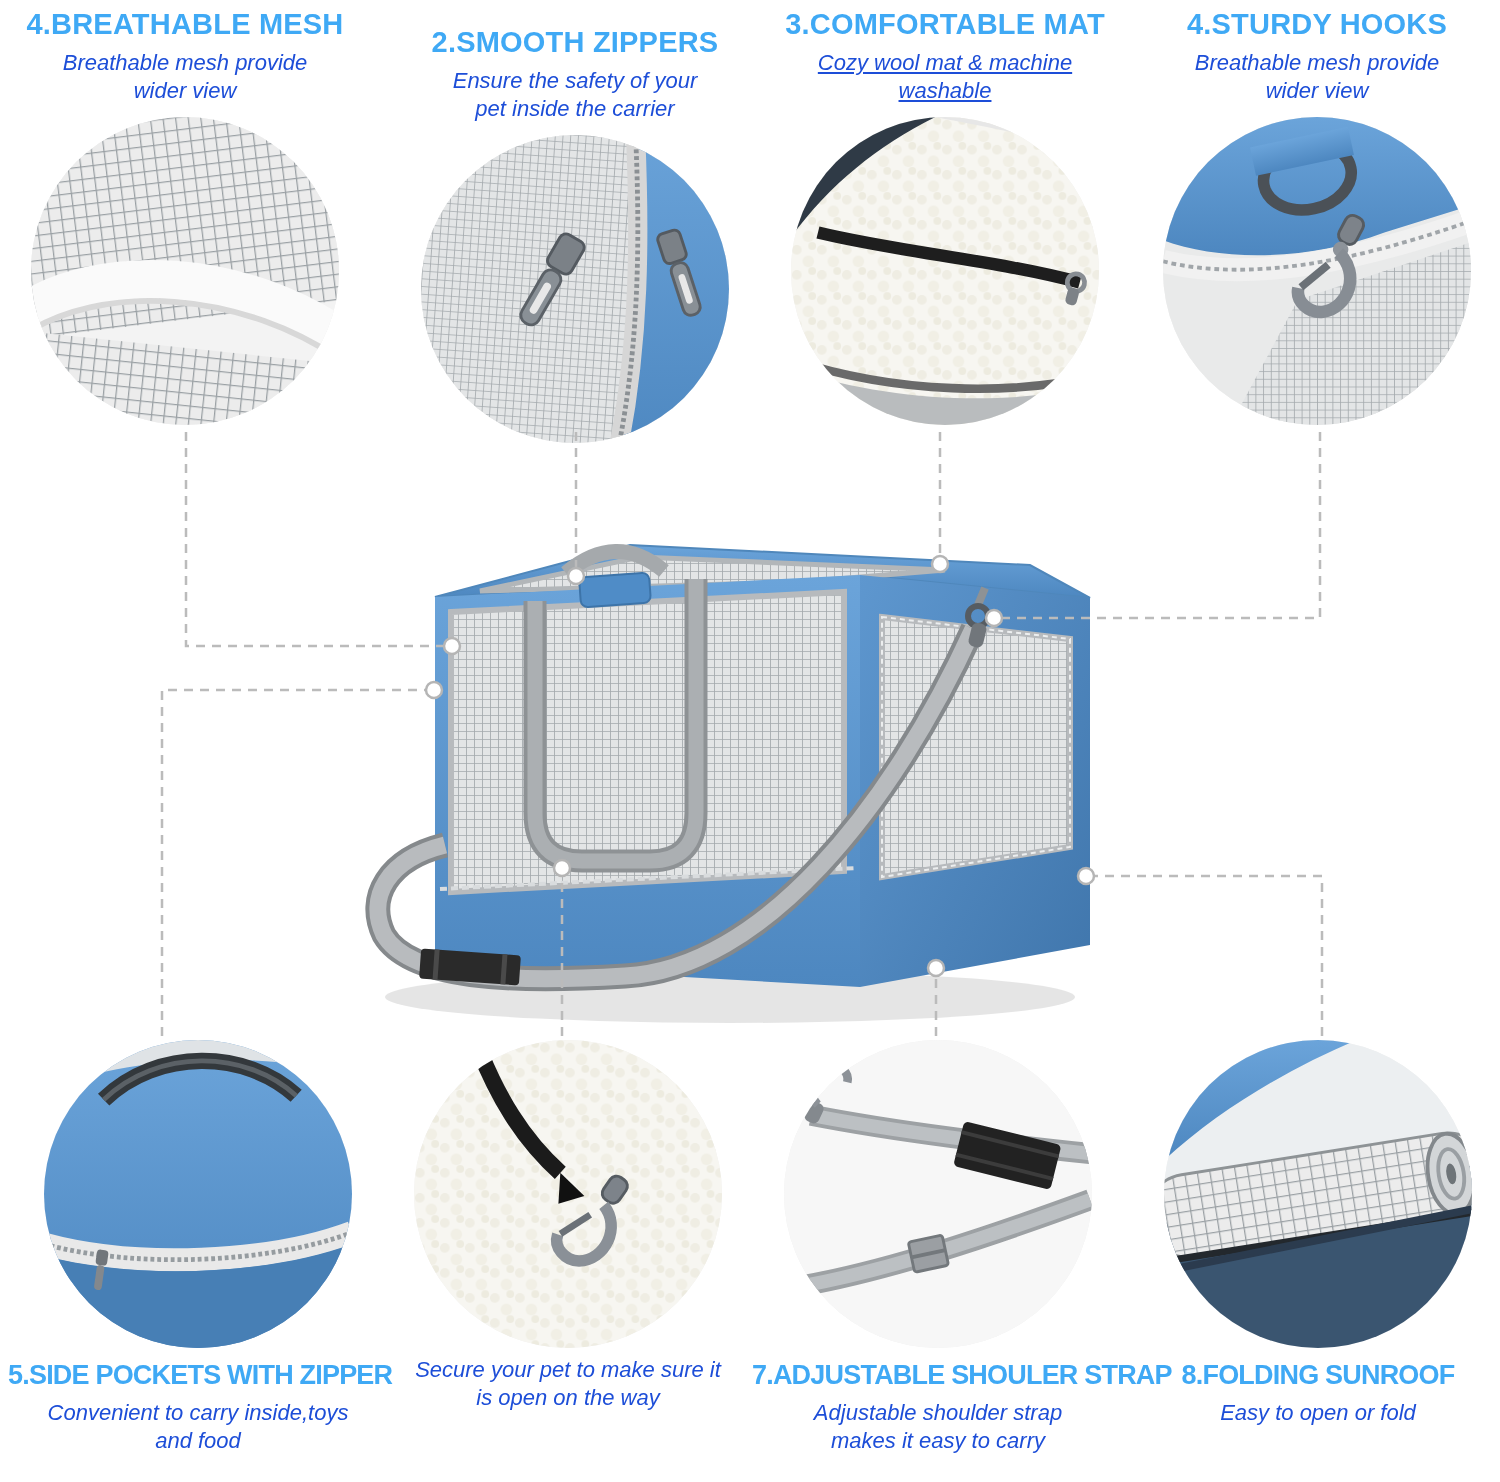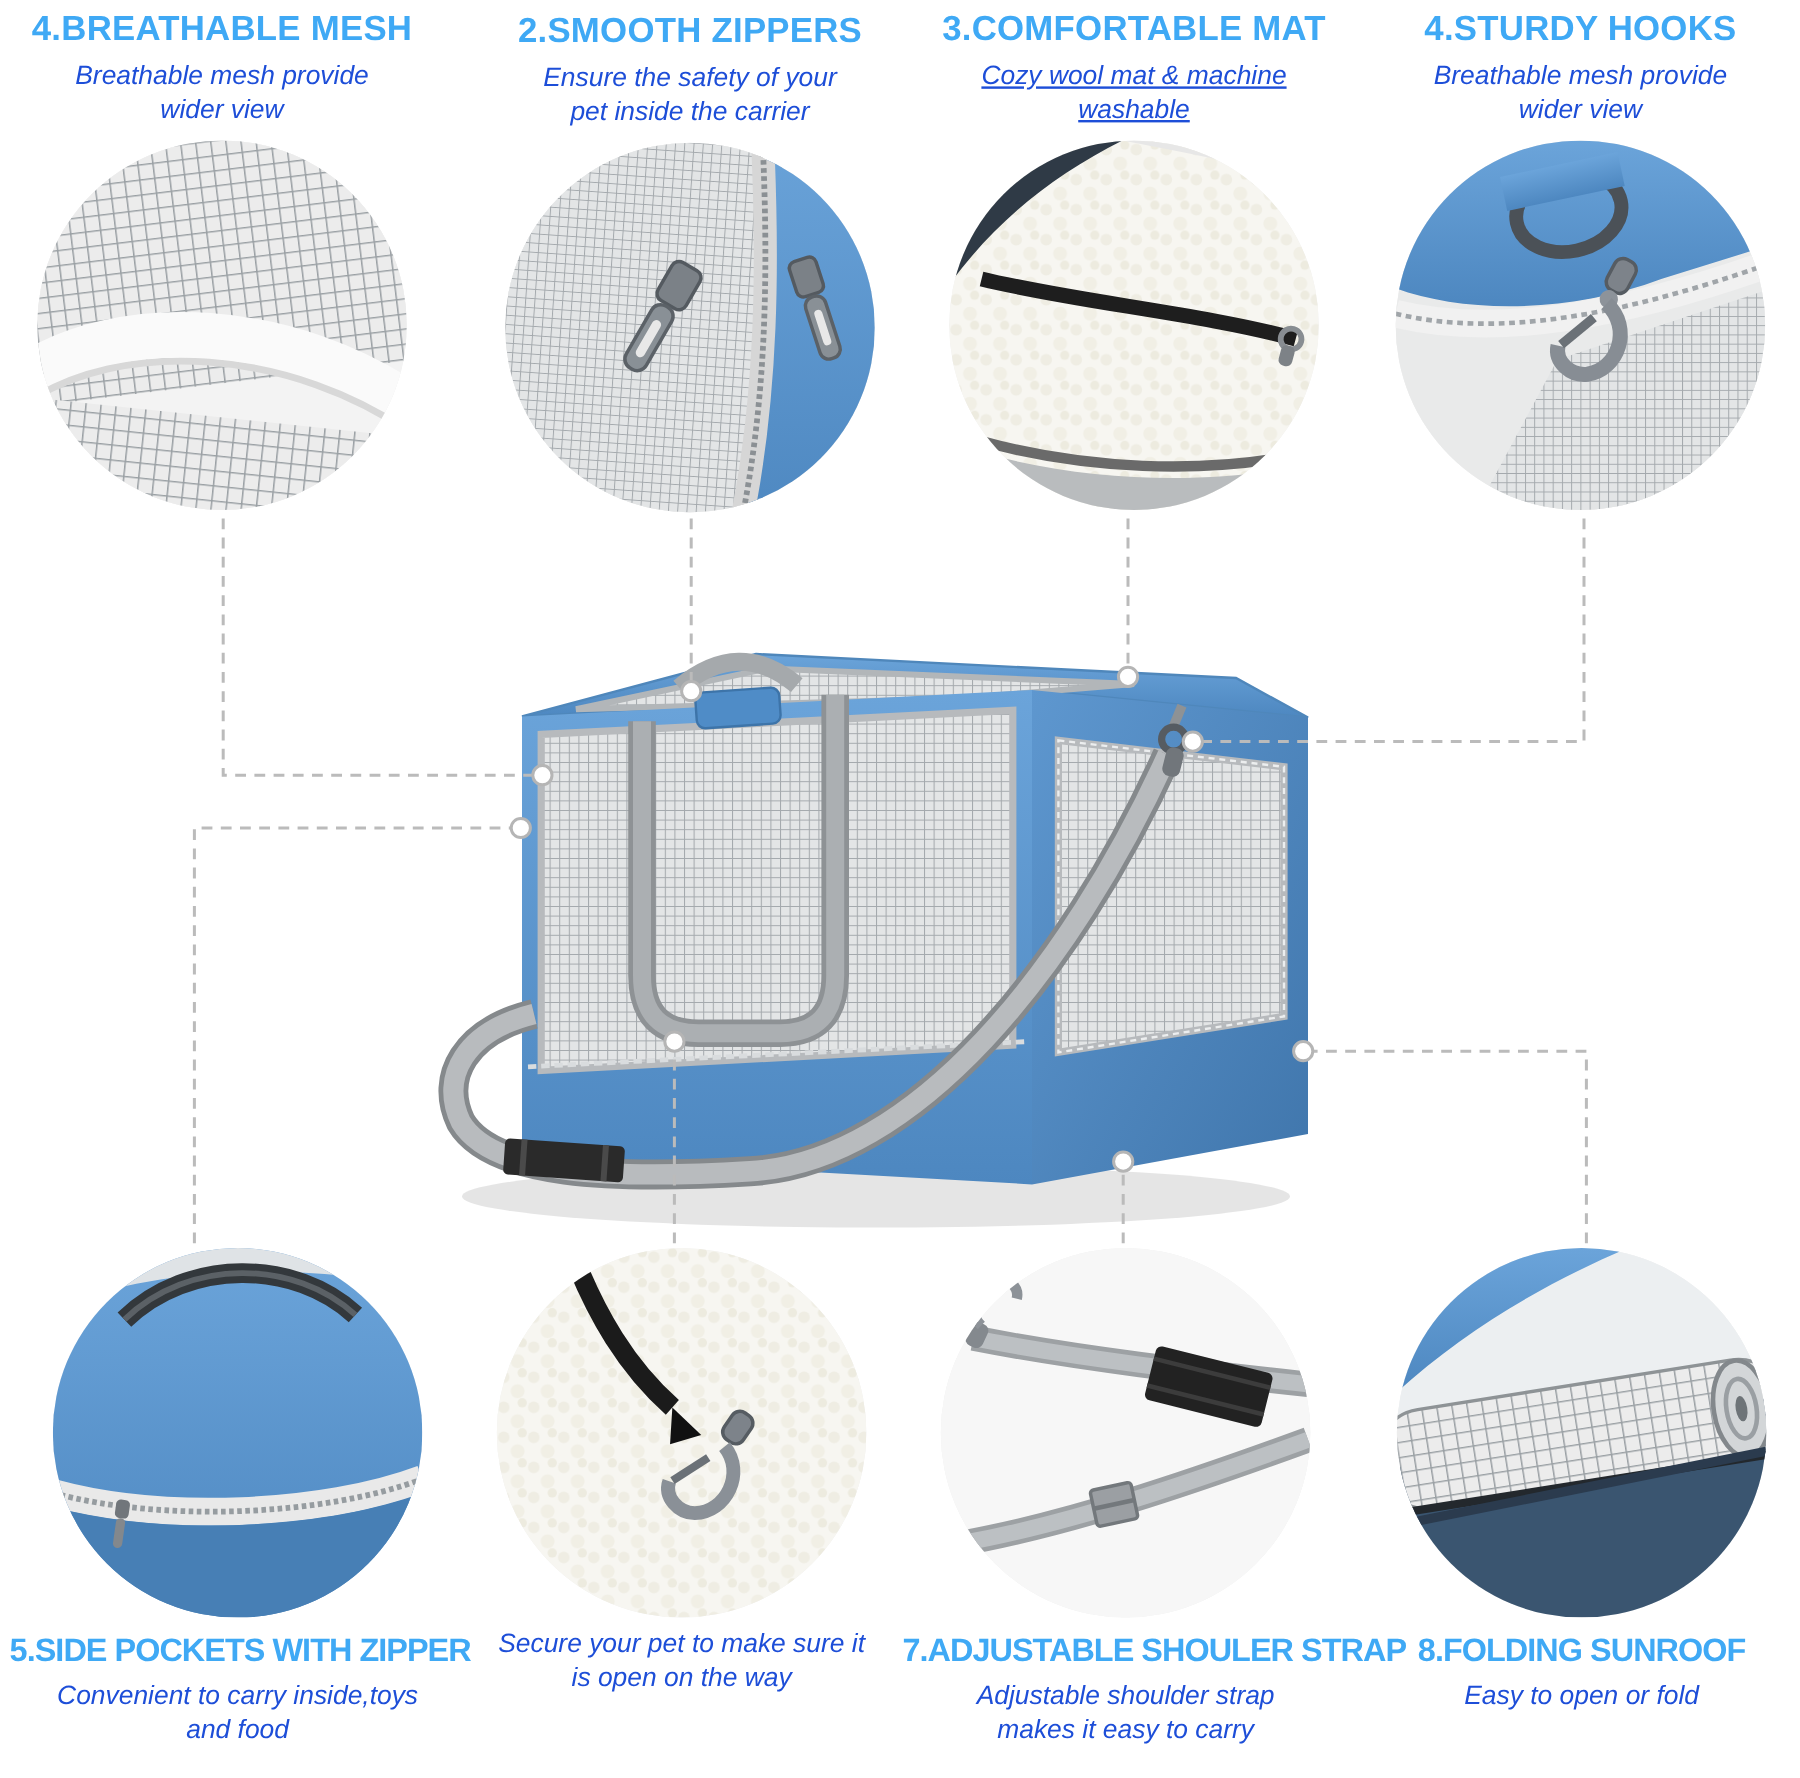--- a/index.html
+++ b/index.html
@@ -18,21 +18,21 @@
     margin:8px auto 0;
   }
   .circle-img {
     width:308px; height:308px; border-radius:50%; overflow:hidden;
     margin:12px auto 0; background:#f0f0f0; position:relative;
   }
   .feature.bottom .circle-img { margin-top:0; }
   .circle-img svg { display:block; width:100%; height:100%; }
 
   .f1{left:8px;   top:8px;    width:354px;}
-  .f2{left:392px; top:10px;    width:366px;}
+  .f2{left:392px; top:26px;    width:366px;}
   .f3{left:770px; top:8px;    width:350px;}
   .f4{left:1134px;top:8px;    width:366px;}
   .f5{left:8px;   top:1040px; width:380px;}
   .f6{left:398px; top:1040px; width:340px;}
   .f7{left:752px; top:1040px; width:372px;}
   .f8{left:1138px;top:1040px; width:360px;}
 
   .f1 .desc{max-width:250px;} .f2 .desc{max-width:280px;}
   .f3 .desc{max-width:260px;text-decoration:underline;} .f4 .desc{max-width:250px;}
   .f5 .desc{max-width:330px;} .f6 .desc{max-width:310px;}

